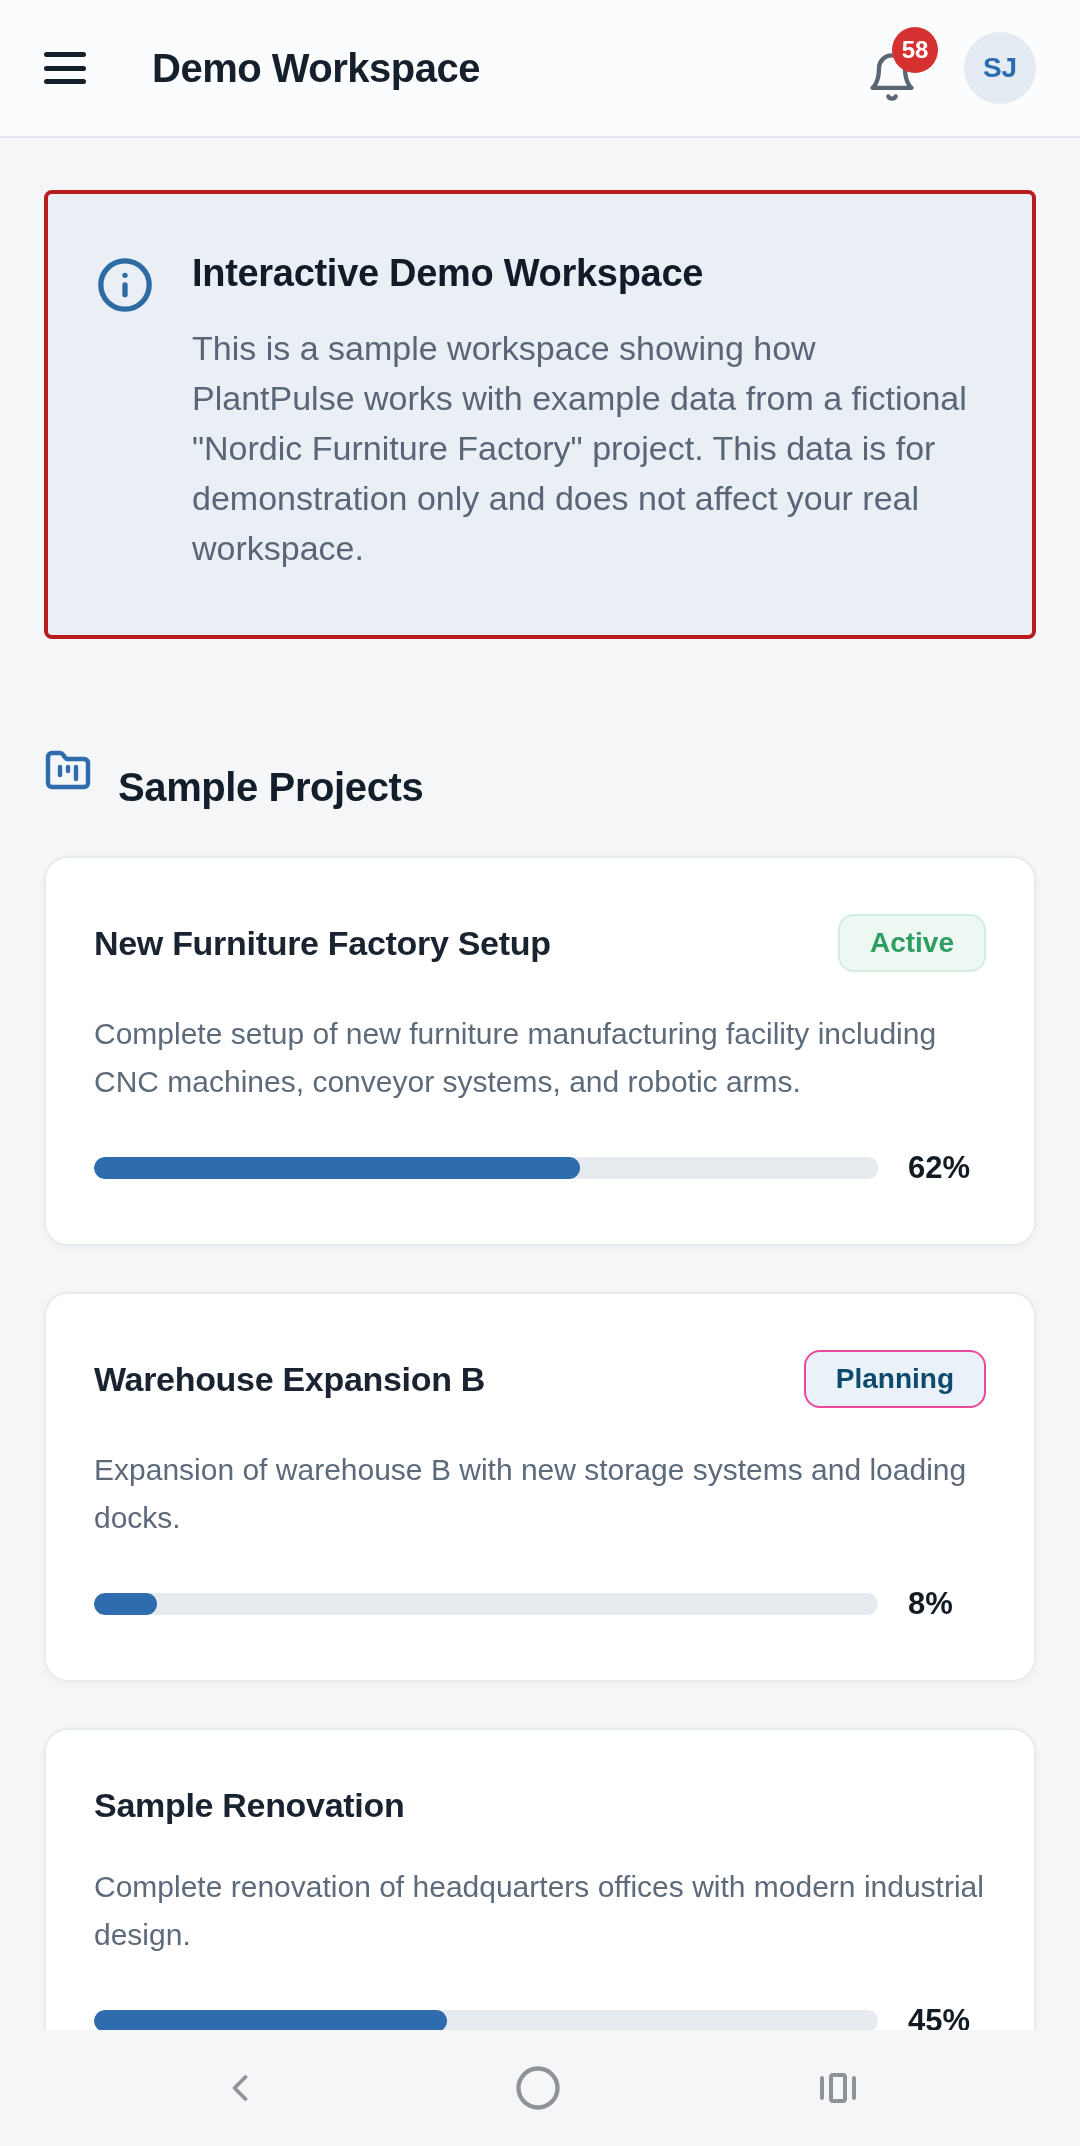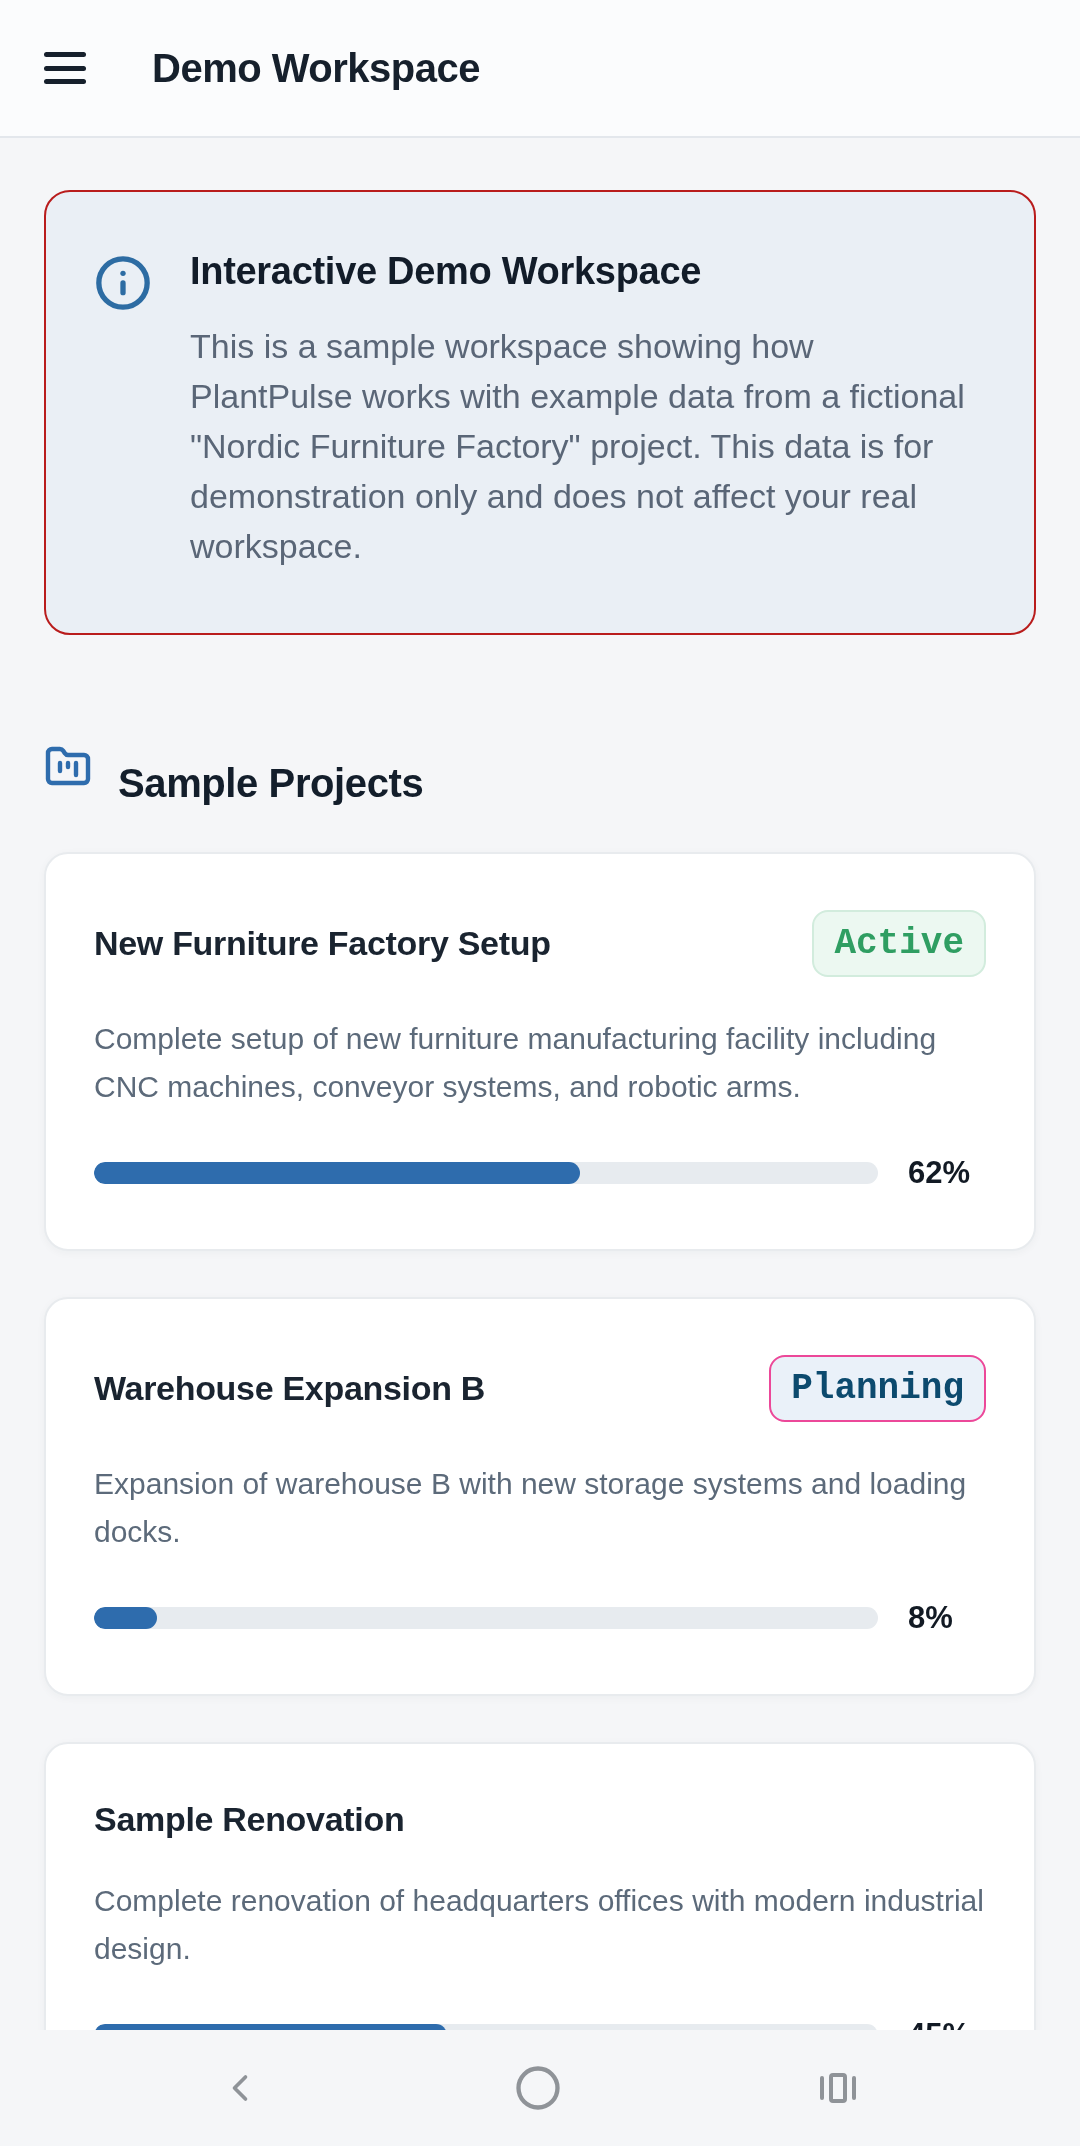--- a/index.html
+++ b/index.html
@@ -43,22 +43,22 @@
     background:#e4ebf3; border:none; cursor:pointer;
     color:#2b6cb0; font-size:28px; font-weight:700;
     font-family:"Liberation Sans", sans-serif;
     display:flex; align-items:center; justify-content:center;
   }
   
   main { padding:0 44px; }
   .info-banner {
     margin-top:52px;
     background:#eaeff5;
-    border:2px solid #b91c1c;
-    border-radius:26px;
+    border:4px solid #b91c1c;
+    border-radius:8px;
     padding:58px 48px 62px 48px;
     display:flex; gap:38px; align-items:flex-start;
   }
   .info-icon { flex:0 0 58px; width:58px; height:58px; color:#2d6ca3; margin-top:4px; }
   .info-title { font-size:38px; font-weight:700; color:#121c29; letter-spacing:-0.3px; }
   .info-body {
     margin-top:28px;
     font-size:34px; line-height:50px;
     color:#5a6677;
     width:792px; max-width:100%;
@@ -71,24 +71,23 @@
     margin-top:46px;
     background:#ffffff;
     border:2px solid #e8ebee;
     border-radius:24px;
     padding:56px 48px 58px 48px;
     box-shadow:0 2px 8px rgba(25,40,60,0.04);
   }
   .card-head { display:flex; align-items:center; justify-content:space-between; gap:24px; }
   .card-title { font-size:34px; font-weight:700; color:#1a2430; letter-spacing:-0.3px; }
   .status-badge {
-    font-size:36px; font-weight:700;
-    padding:11px 20px; border-radius:16px;
+    font-size:28px; font-weight:700;
+    padding:11px 30px; border-radius:16px;
     white-space:nowrap;
-    font-family:Liberation Mono, monospace;
   }
   .status-badge.active   { color:#2f9e62; background:#ecf8f1; border:2px solid #d2ecdd; }
   .status-badge.planning { color:#0c4a6e; background:#eaf1f9; border:2px solid #ec4899; }
   .status-badge.delayed  { color:#c93434; background:#fcecec; border:2px solid #f3cccc; }
   .card-desc { margin-top:38px; font-size:30px; line-height:48px; color:#5c6a7a; }
   .progress-row { margin-top:44px; display:flex; align-items:center; gap:30px; }
   .progress-track { flex:1; height:22px; border-radius:11px; background:#e7ebef; overflow:hidden; }
   .progress-fill { height:100%; border-radius:11px; background:#2e6cad; }
   .progress-pct { font-size:31px; font-weight:700; color:#121a24; min-width:78px; text-align:left; }
   
@@ -106,20 +105,30 @@
 </head>
 <body>
 
 <header class="app-header">
   <button class="menu-btn" aria-label="menu">
     <span></span>
     <span></span>
     <span></span>
   </button>
   <h1 class="header-title">Demo Workspace</h1>
+  <div class="header-right">
+    <button class="bell-btn">
+      <svg viewBox="0 0 24 24" fill="none" stroke="currentColor" stroke-width="2" stroke-linecap="round" stroke-linejoin="round">
+        <path d="M6 8a6 6 0 0 1 12 0c0 7 3 9 3 9H3s3-2 3-9"></path>
+        <path d="M10.3 21a1.94 1.94 0 0 0 3.4 0"></path>
+      </svg>
+      <span class="notif-badge">58</span>
+    </button>
+    <button class="avatar">SJ</button>
+  </div>
 </header>
 
 <main>
 
   <section class="info-banner">
     <svg class="info-icon" viewBox="0 0 24 24" fill="none" stroke="currentColor" stroke-width="2.2" stroke-linecap="round" stroke-linejoin="round">
       <circle cx="12" cy="12" r="10"></circle>
       <path d="M12 16v-4"></path>
       <path d="M12 8h.01"></path>
     </svg>

